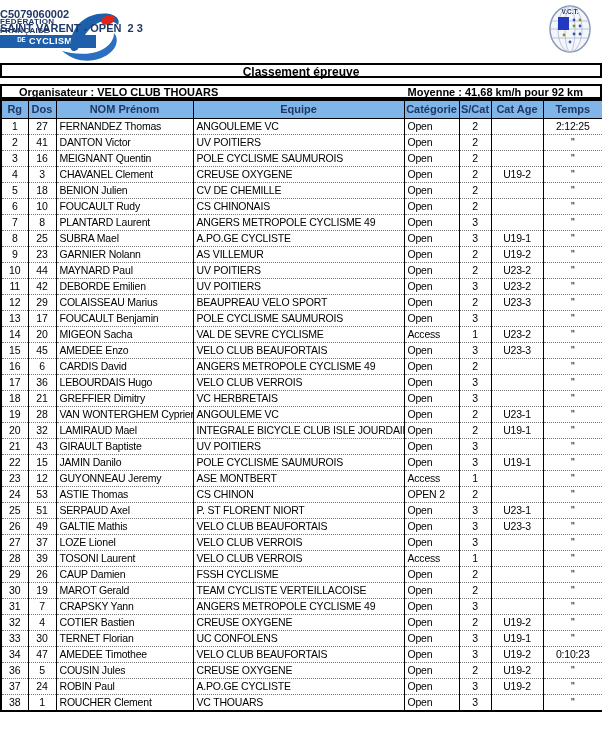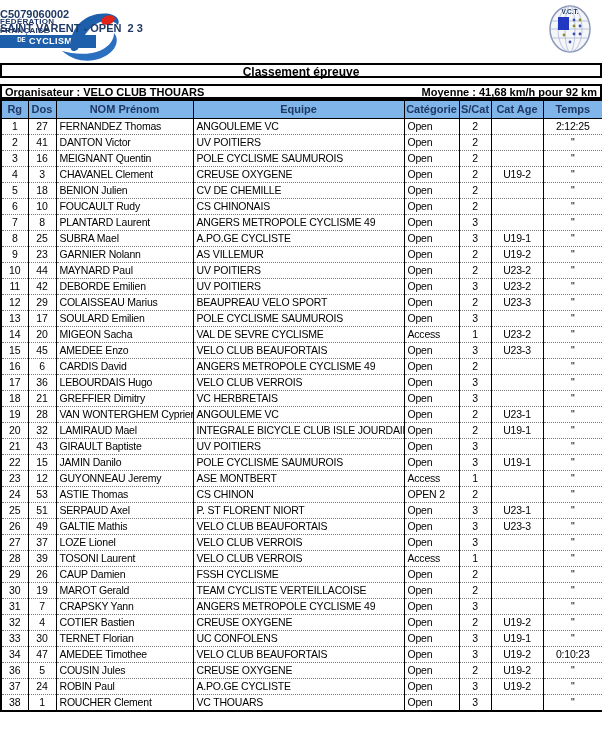--- a/index.html
+++ b/index.html
@@ -19,21 +19,21 @@
   .brand-swoosh{position:absolute;left:52px;top:-6px;}
   .center-head{position:absolute;left:0;right:0;top:7px;text-align:left;color:var(--navy);
     font-weight:bold;font-size:11px;line-height:14px;}
   .event-name{white-space:pre;}
   .vct{position:absolute;right:10px;top:4px;}
 
   
   .title-box{position:absolute;left:0;right:0;top:63px;height:15px;border:2px solid var(--line);
     text-align:center;font-weight:bold;font-size:12px;line-height:15px;color:#000;}
   .org-box{position:absolute;left:0;right:0;top:84px;height:15px;border:2px solid var(--line);
-    display:flex;justify-content:space-between;align-items:center;padding:0 3px;
+    display:flex;justify-content:space-between;align-items:center;padding:0 17px;
     font-weight:bold;font-size:11px;color:#000;}
 
   
   table{position:absolute;left:0;top:99px;width:602px;border-collapse:collapse;
     border:2px solid var(--line);table-layout:fixed;}
   th{background:var(--header-bg);color:var(--navy);font-weight:bold;font-size:11px;
     height:18px;border:1px solid var(--line);padding:0 1px;white-space:nowrap;overflow:hidden;}
   td{font-size:10.5px;height:15px;line-height:15px;border-left:1px solid var(--line);
     border-right:1px solid var(--line);border-bottom:1px dotted #777;
     padding:0 3px;white-space:nowrap;overflow:hidden;color:#000;letter-spacing:-.2px;}
@@ -233,21 +233,21 @@
           <td class="col-2">COLAISSEAU Marius</td>
           <td class="col-3">BEAUPREAU VELO SPORT</td>
           <td class="col-4">Open</td>
           <td class="col-5">2</td>
           <td class="col-6">U23-3</td>
           <td class="col-7">"</td>
         </tr>
         <tr>
           <td class="col-0">13</td>
           <td class="col-1">17</td>
-          <td class="col-2">SOULARD Emilien</td>
+          <td class="col-2">FOUCAULT Benjamin</td>
           <td class="col-3">POLE CYCLISME SAUMUROIS</td>
           <td class="col-4">Open</td>
           <td class="col-5">3</td>
           <td class="col-6"></td>
           <td class="col-7">"</td>
         </tr>
         <tr>
           <td class="col-0">14</td>
           <td class="col-1">20</td>
           <td class="col-2">MIGEON Sacha</td>

